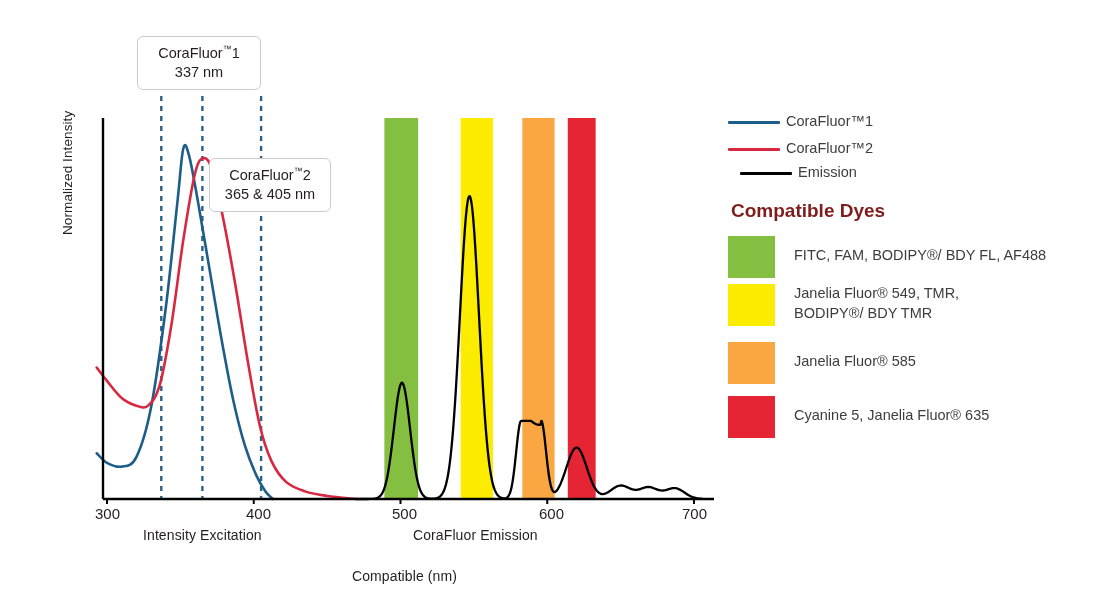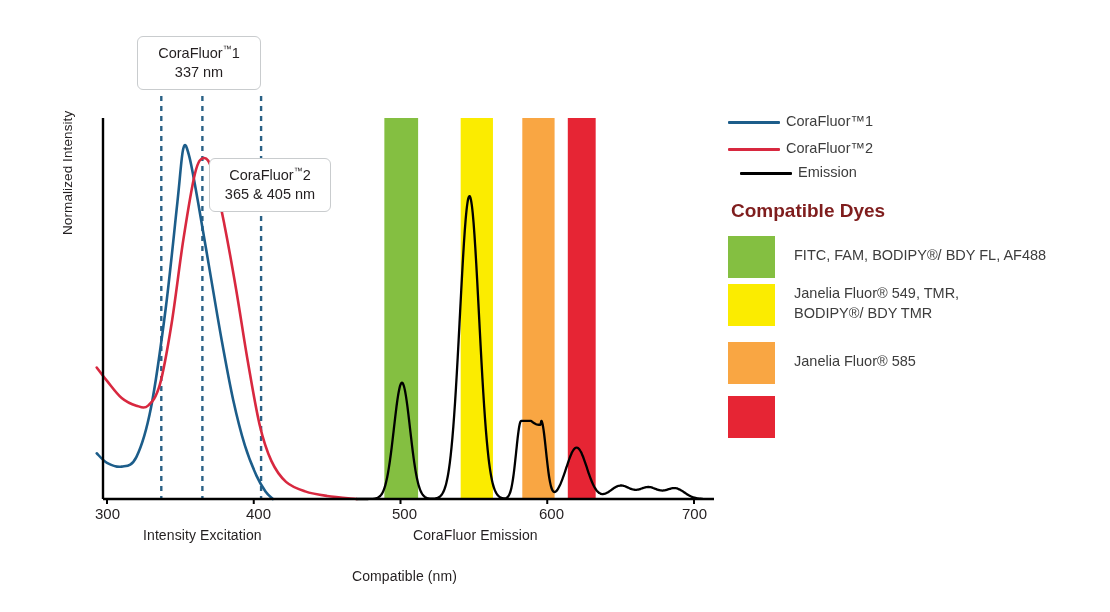--- a/index.html
+++ b/index.html
@@ -139,17 +139,18 @@
           <div class="dye-swatch" style="background: rgb(251, 236, 0);"></div>
           <div class="dye-text" style="top: 0px;">Janelia Fluor® 549, TMR,
 BODIPY®/ BDY TMR</div>
         </div>
         <div class="dye-row" style="top: 342px; width: 330px; height: 44px;">
           <div class="dye-swatch" style="background: rgb(249, 166, 67);"></div>
           <div class="dye-text" style="top: 10px;">Janelia Fluor® 585</div>
         </div>
         <div class="dye-row" style="top: 396px; width: 330px; height: 44px;">
           <div class="dye-swatch" style="background: rgb(230, 37, 52);"></div>
+          <div class="dye-text" style="top: 10px;">Cyanine 5, Janelia Fluor® 635</div>
         </div>
       </div>
   </div>
 
 </div>
 
 </body></html>

